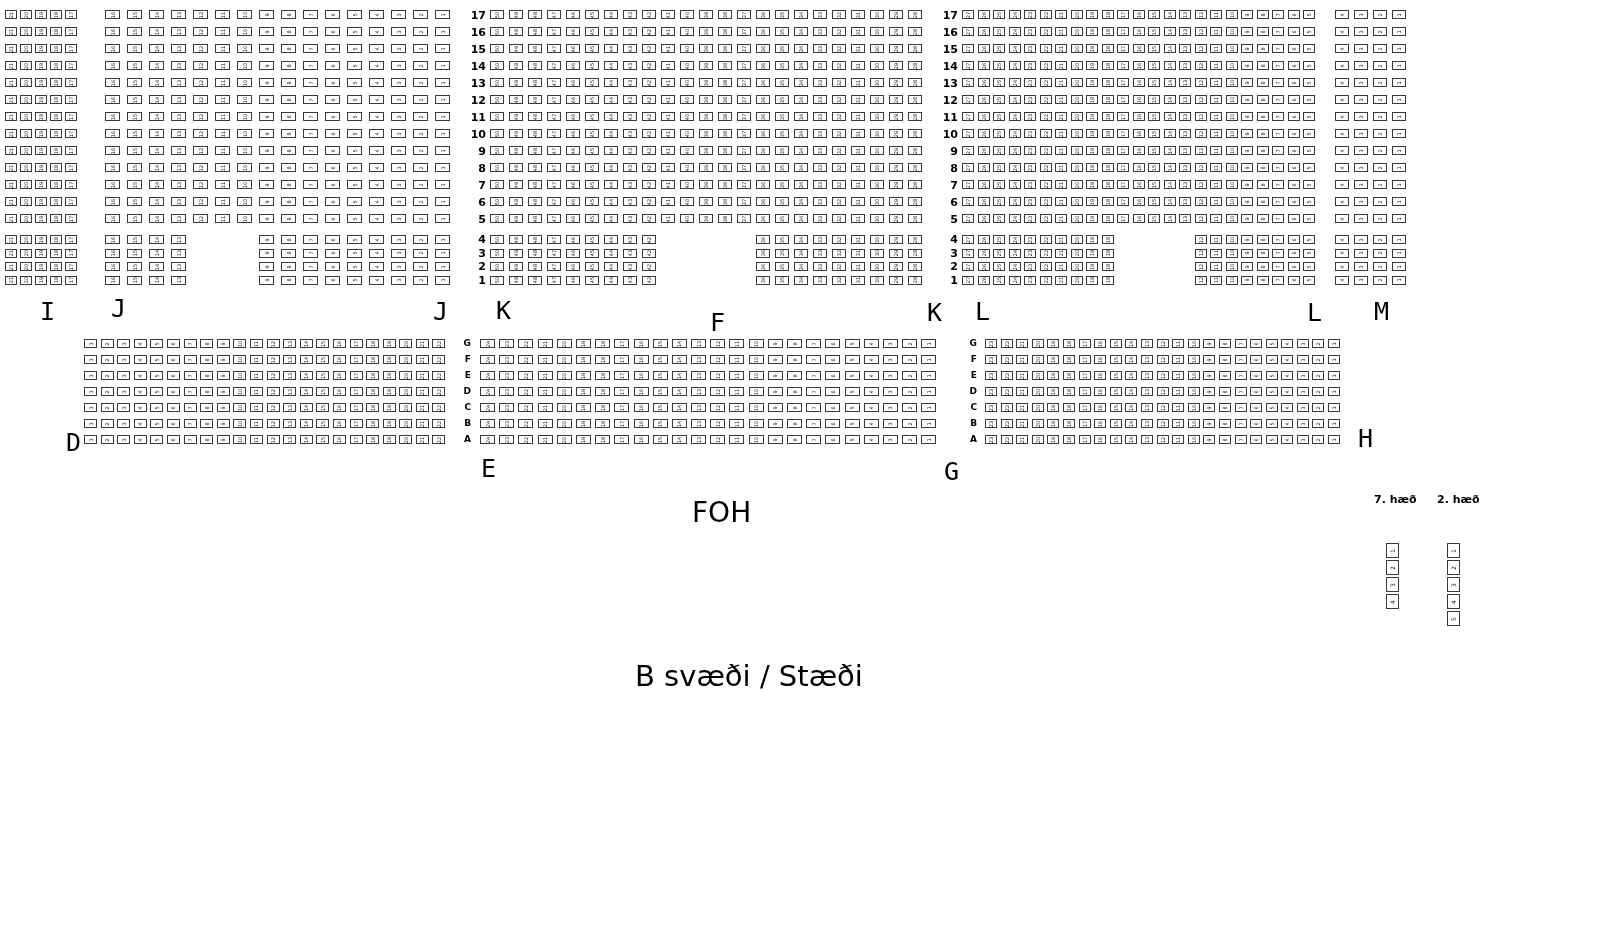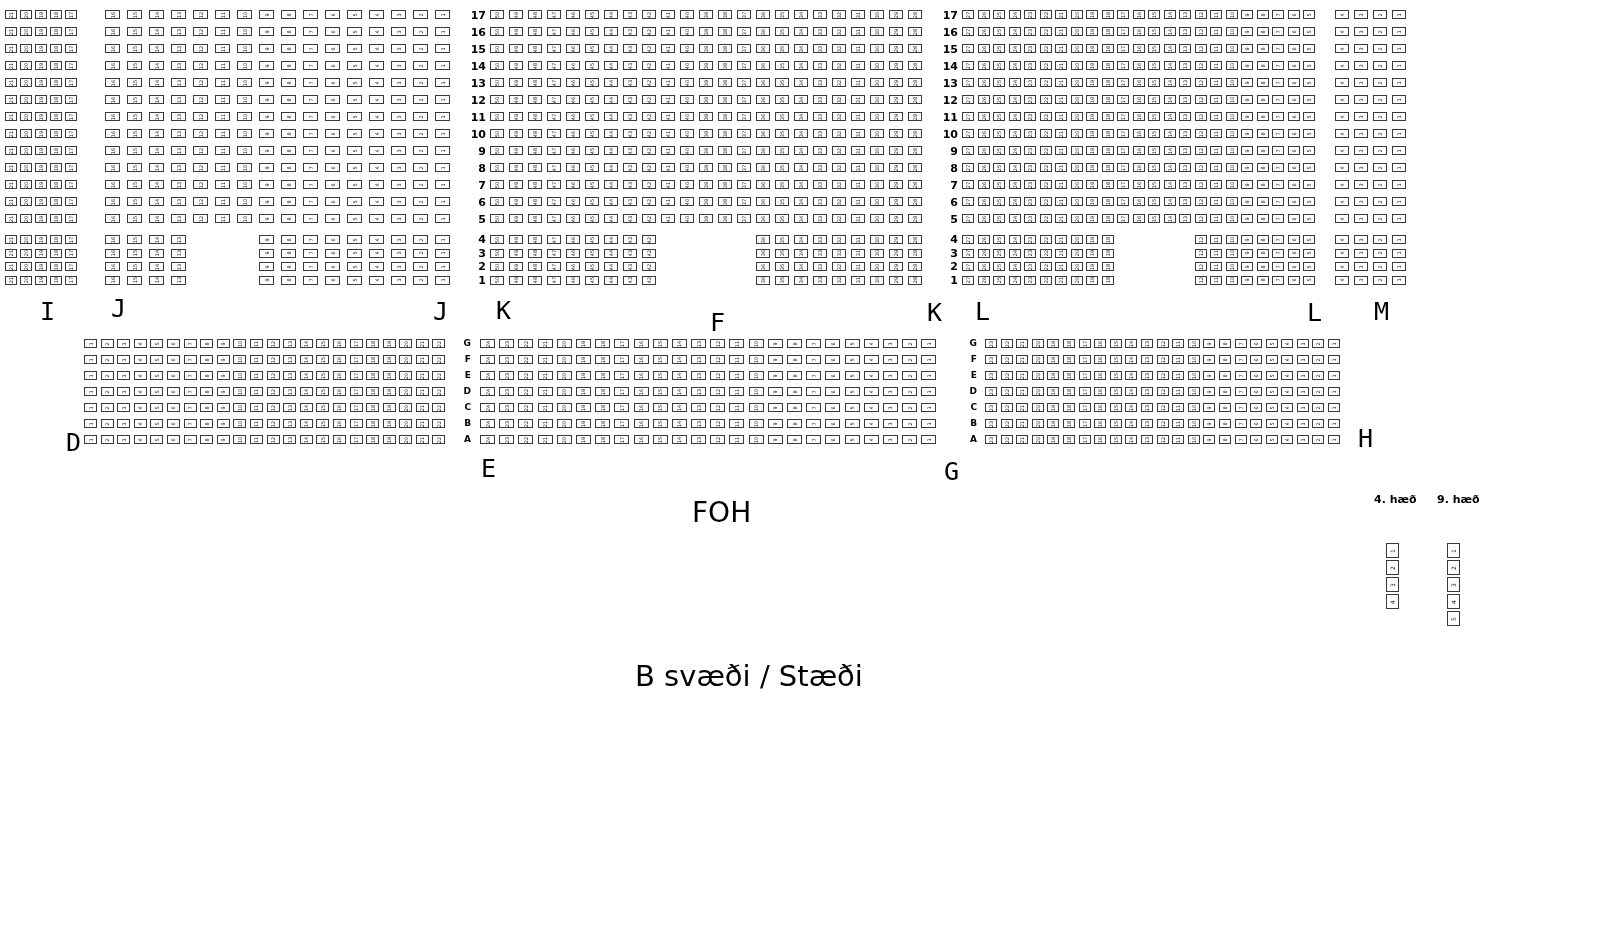--- a/index.html
+++ b/index.html
@@ -278,22 +278,22 @@
   <span class="lbl" id="lbl-L2">L</span>
   <span class="lbl" id="lbl-M">M</span>
   <span class="lbl" id="lbl-D">D</span>
   <span class="lbl" id="lbl-E">E</span>
   <span class="lbl" id="lbl-G">G</span>
   <span class="lbl" id="lbl-H">H</span>
 
   <div class="lbl-foh">FOH</div>
   <div class="lbl-area">B svæði / Stæði</div>
 
-  <div class="floor-label" id="floor1-label">4. hæð</div>
-  <div class="floor-label" id="floor2-label">9. hæð</div>
+  <div class="floor-label" id="floor1-label">7. hæð</div>
+  <div class="floor-label" id="floor2-label">2. hæð</div>
   <div class="floor-strip" id="strip-0">
       <div class="floor-cell">
         <i>1</i>
       </div>
       <div class="floor-cell">
         <i>2</i>
       </div>
       <div class="floor-cell">
         <i>3</i>
       </div>

